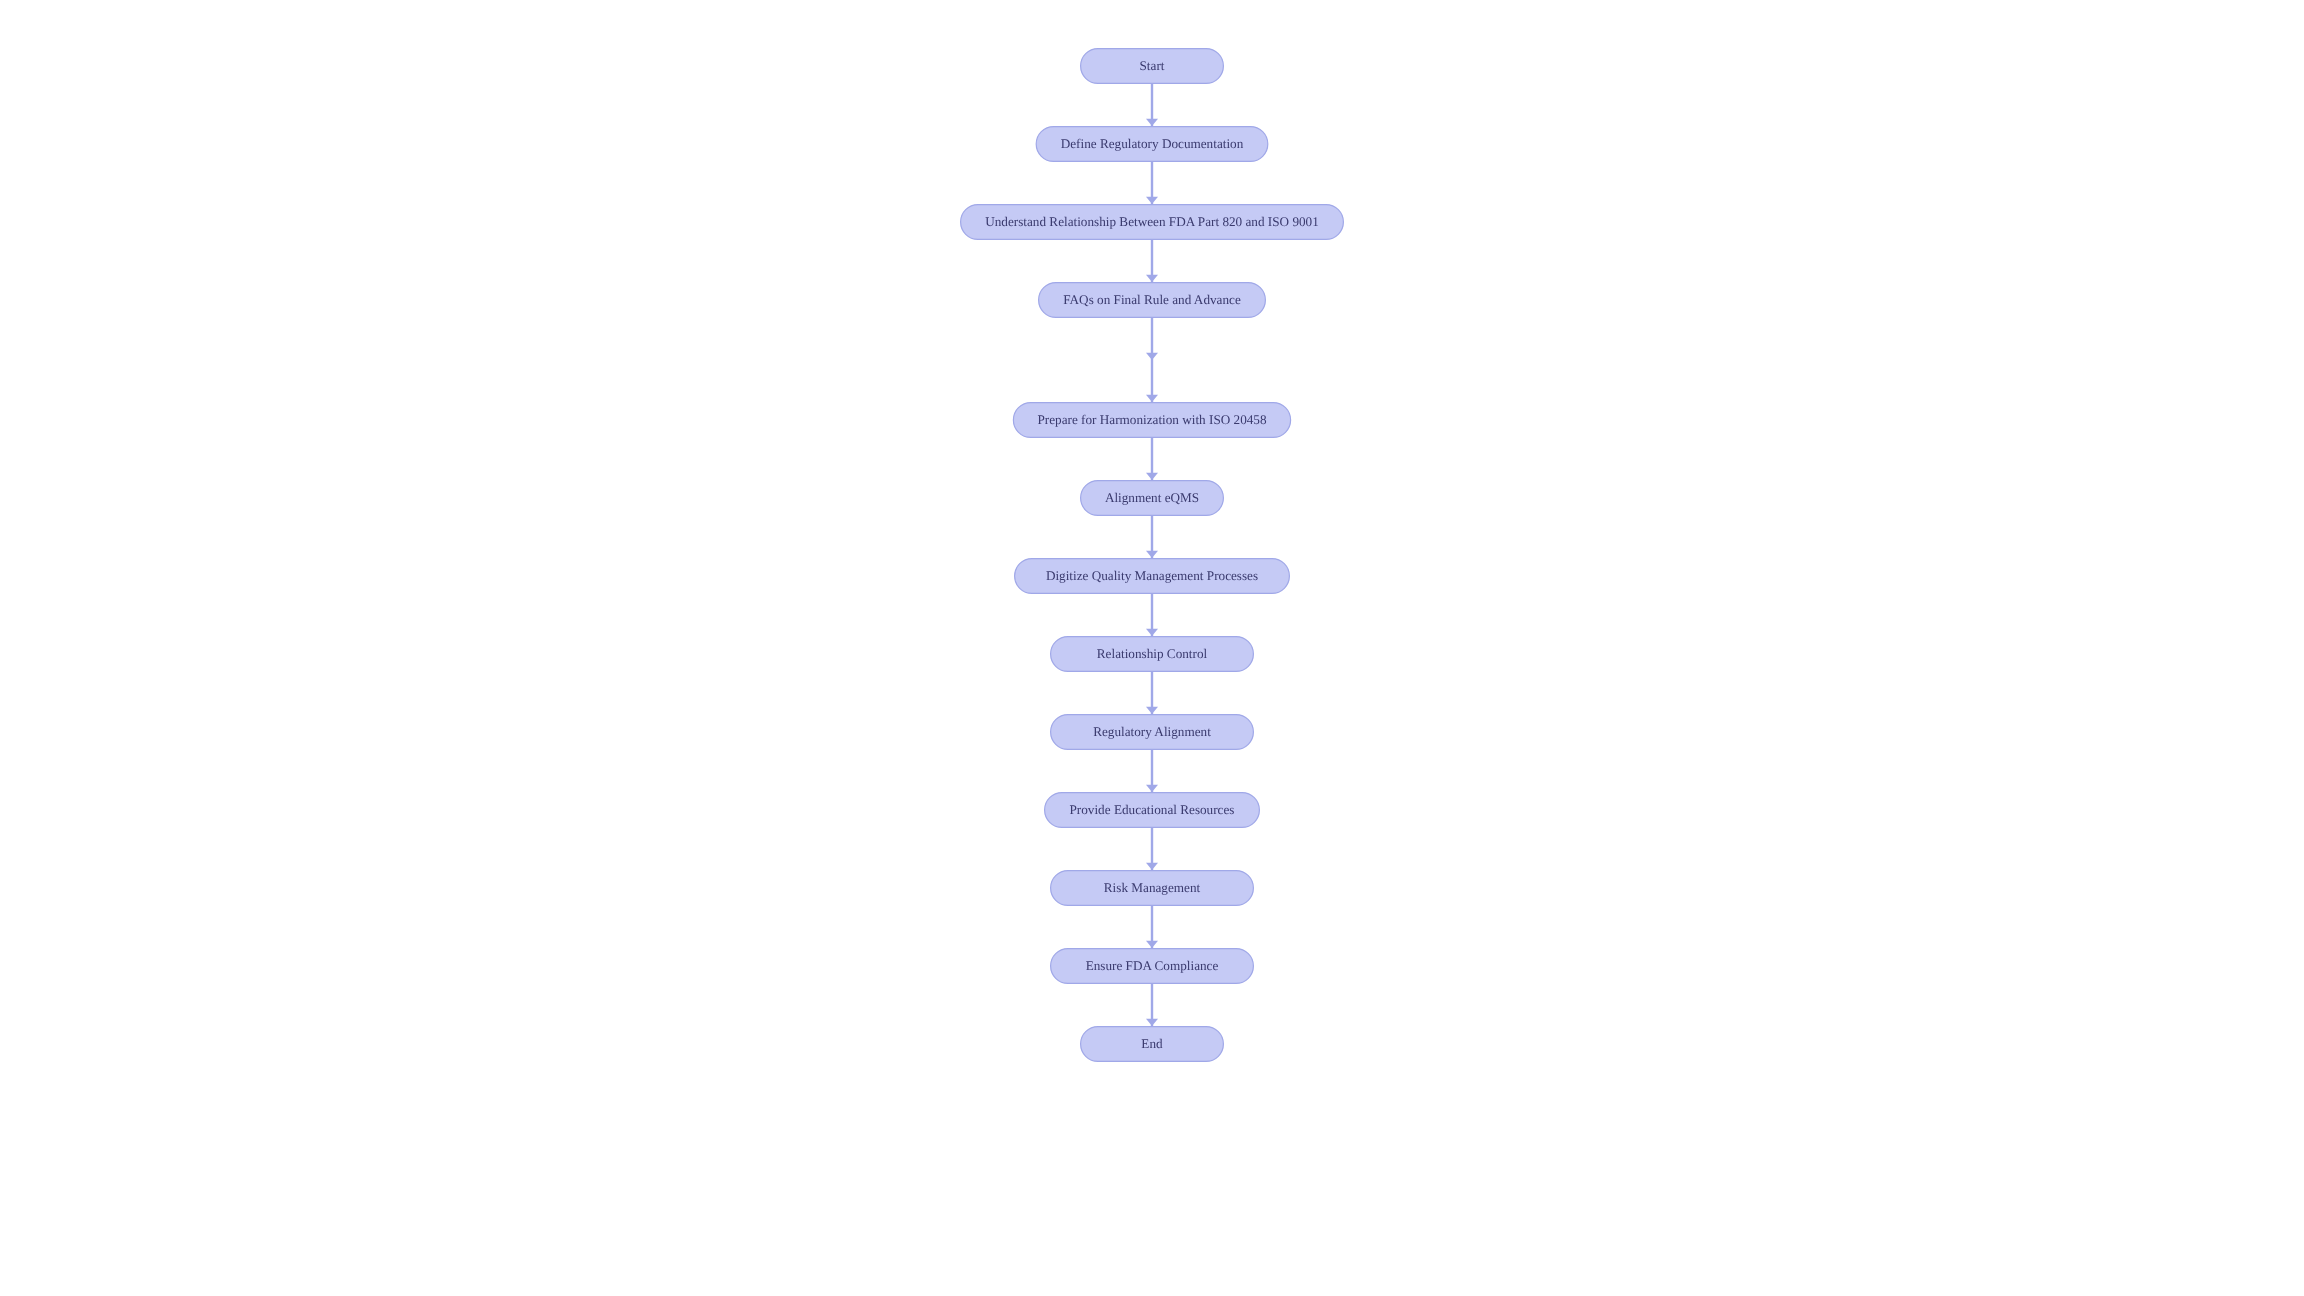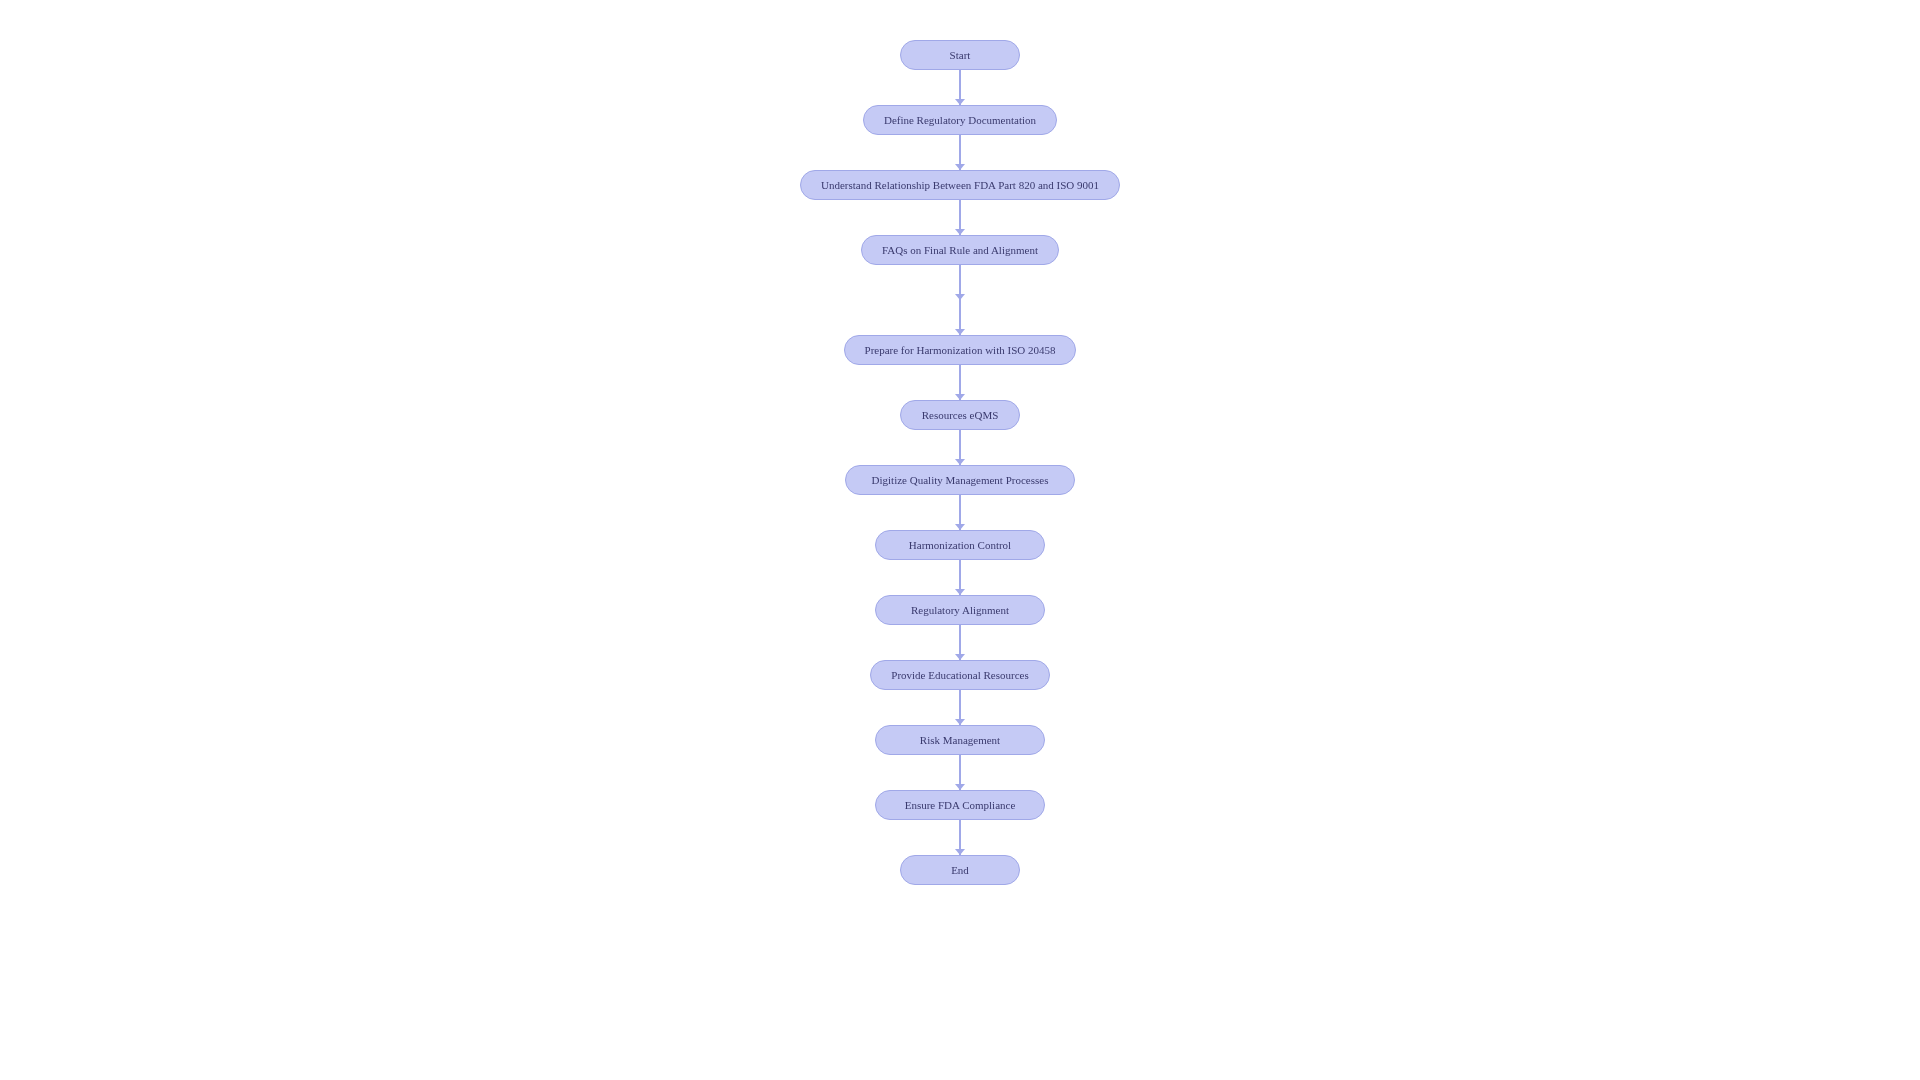--- a/index.html
+++ b/index.html
@@ -94,40 +94,40 @@
   <div class="connector"></div>
 
   <div class="flow-node medium">Define Regulatory Documentation</div>
 
   <div class="connector"></div>
 
   <div class="flow-node wide">Understand Relationship Between FDA Part 820 and ISO 9001</div>
 
   <div class="connector"></div>
 
-  <div class="flow-node medium">FAQs on Final Rule and Alignment</div>
+  <div class="flow-node medium">FAQs on Final Rule and Advance</div>
 
   <div class="connector"></div>
 
 
   <div class="connector"></div>
 
   <div class="flow-node wide">Prepare for Harmonization with ISO 20458</div>
 
   <div class="connector"></div>
 
-  <div class="flow-node narrow">Resources eQMS</div>
+  <div class="flow-node narrow">Alignment eQMS</div>
 
   <div class="connector"></div>
 
   <div class="flow-node wide">Digitize Quality Management Processes</div>
 
   <div class="connector"></div>
 
-  <div class="flow-node medium">Harmonization Control</div>
+  <div class="flow-node medium">Relationship Control</div>
 
   <div class="connector"></div>
 
   <div class="flow-node medium">Regulatory Alignment</div>
 
   <div class="connector"></div>
 
   <div class="flow-node medium">Provide Educational Resources</div>
 
   <div class="connector"></div>

